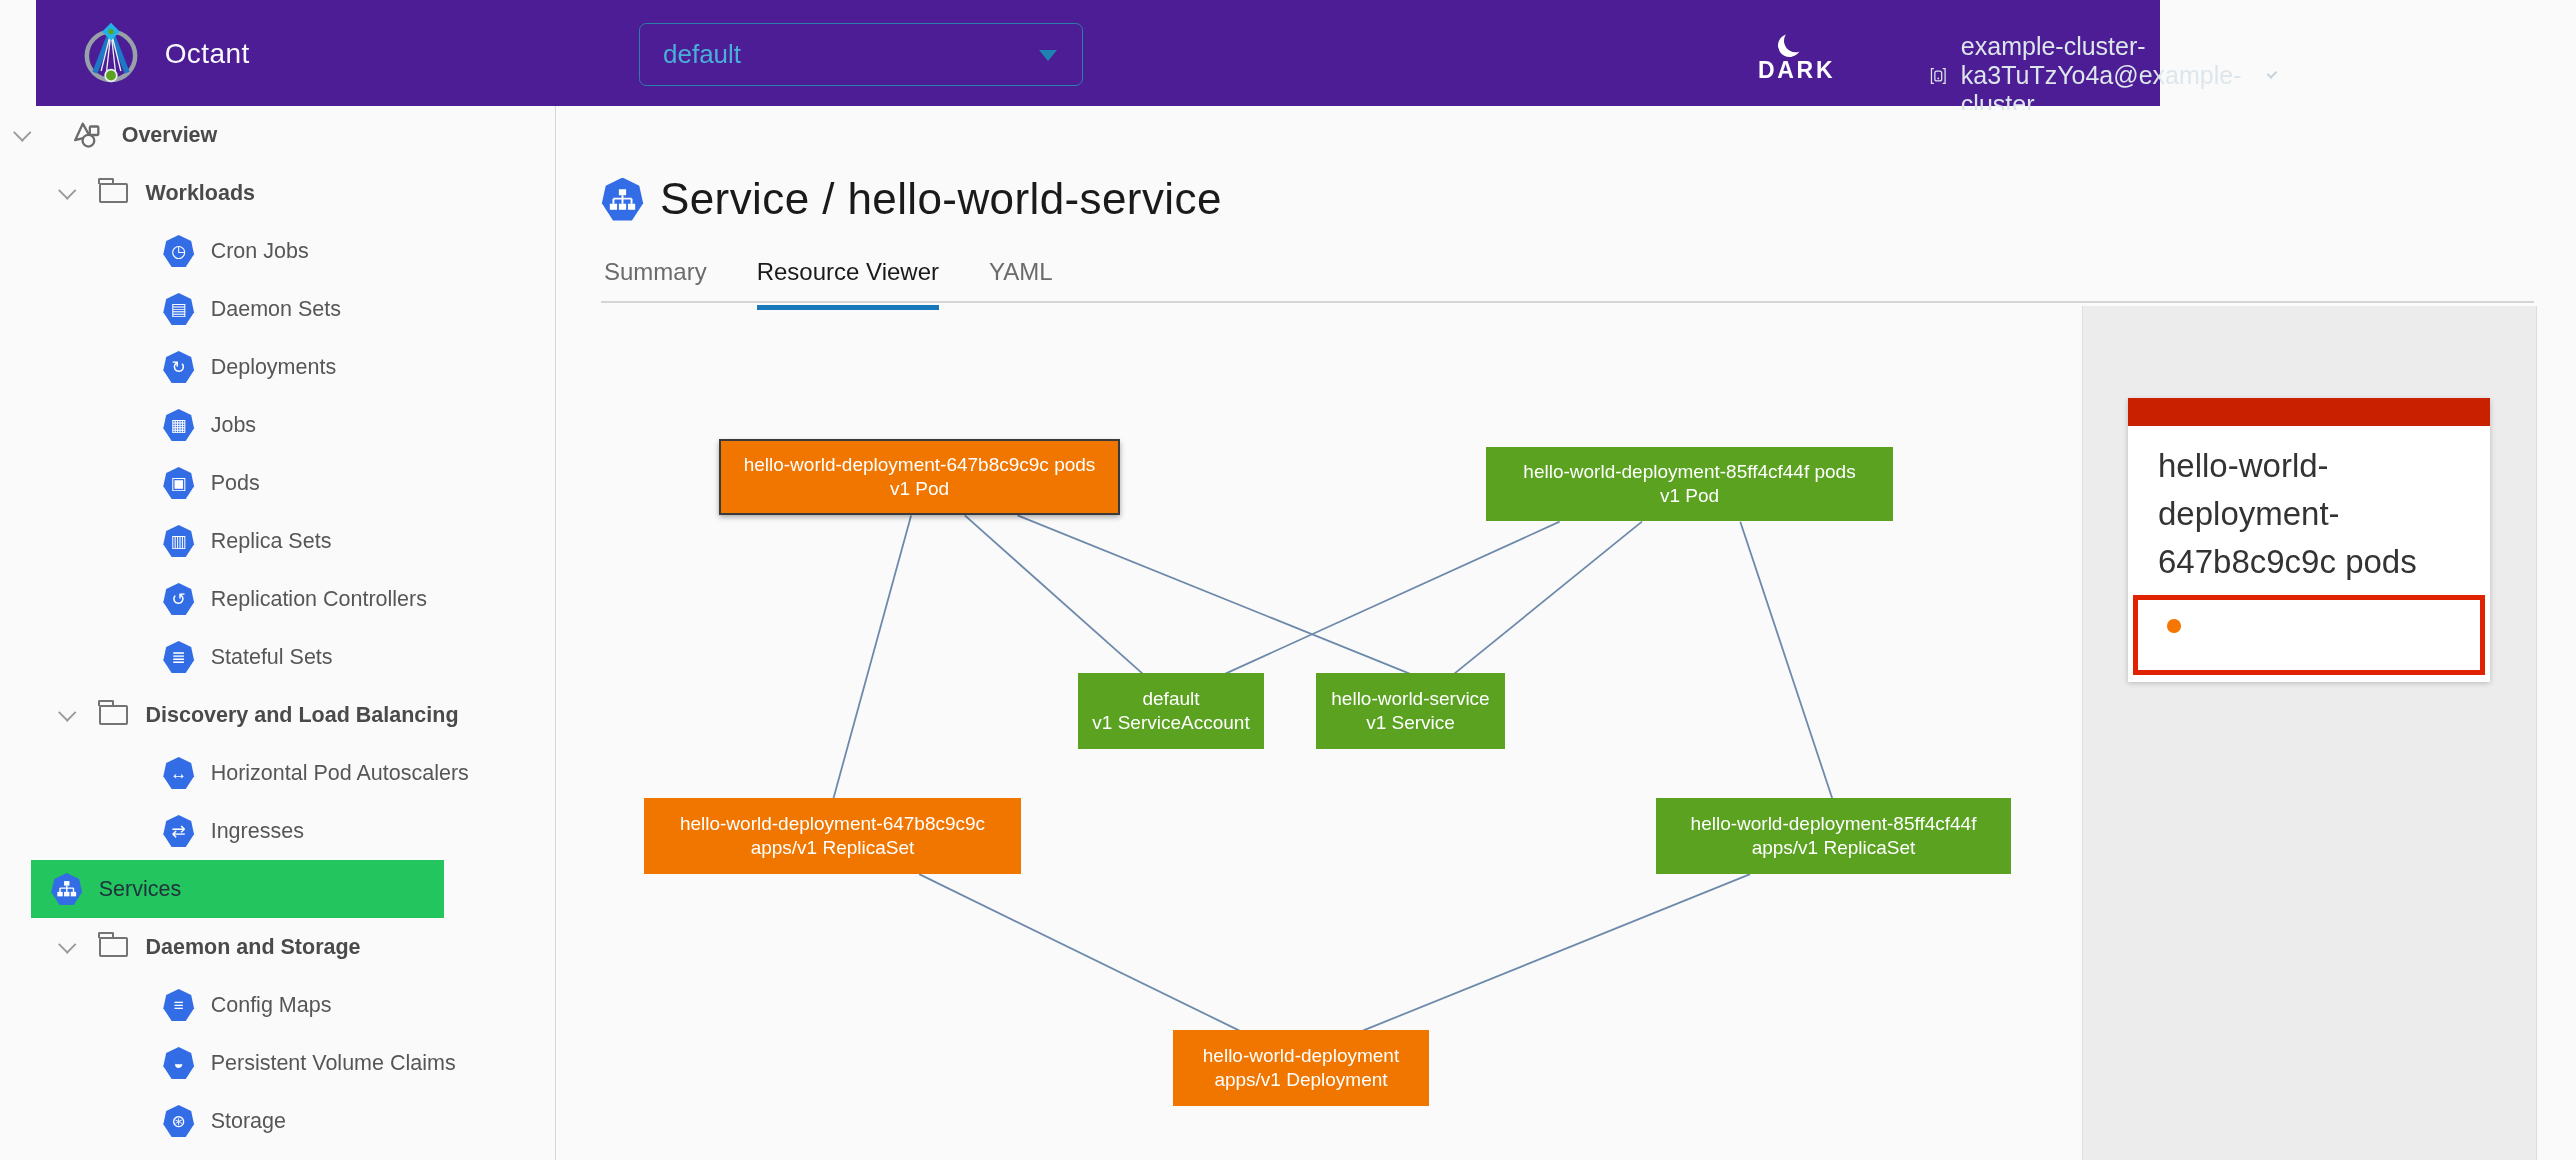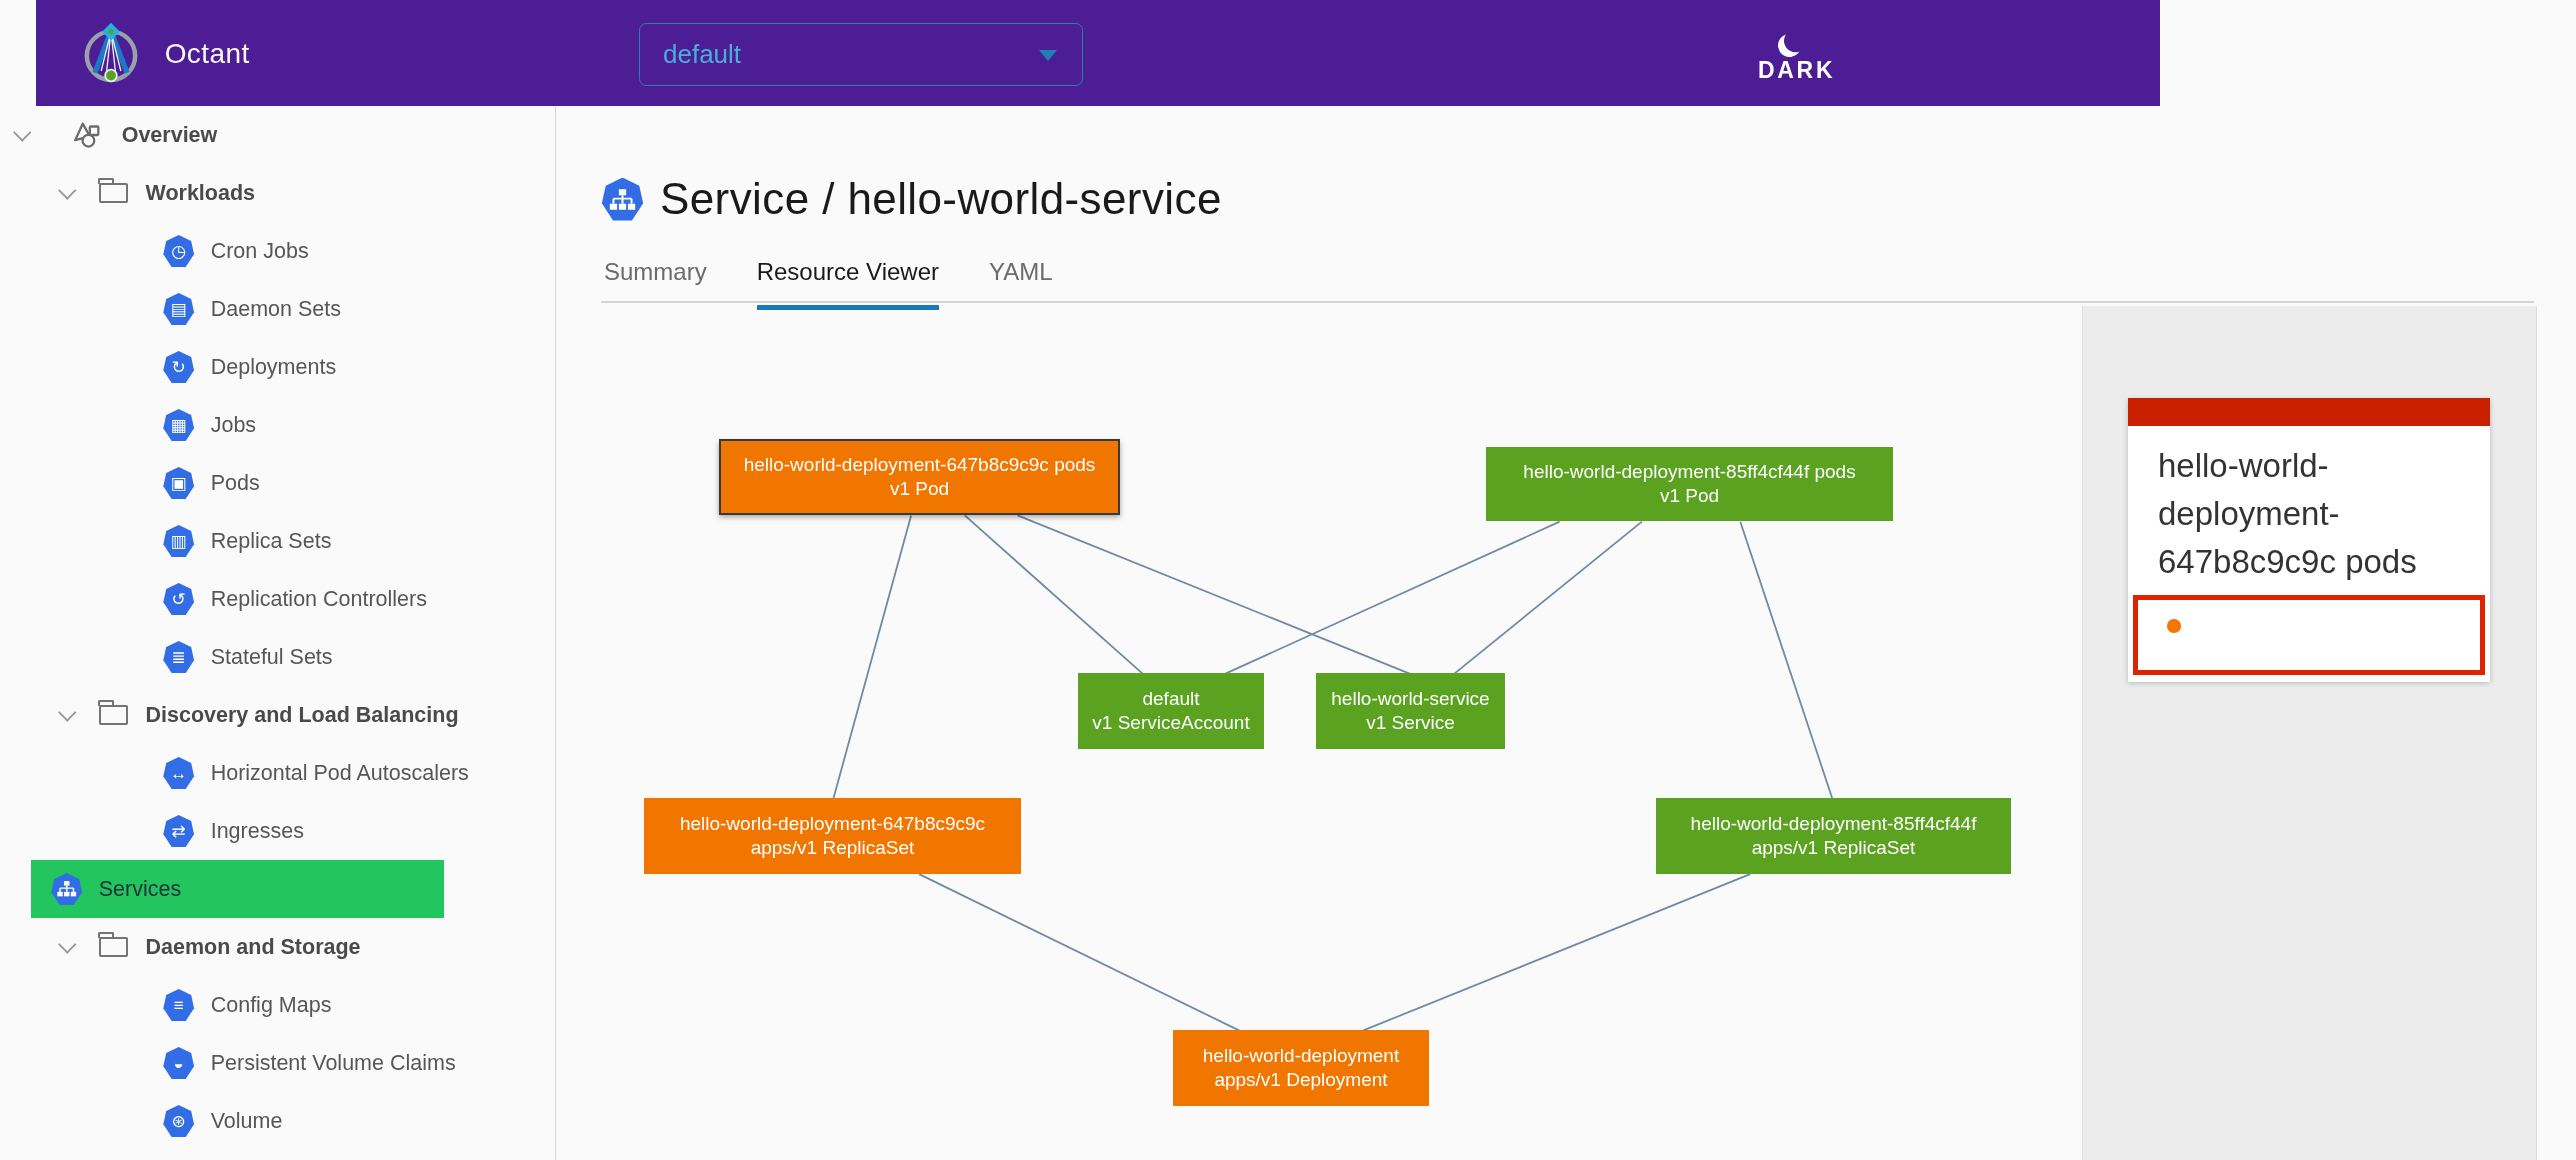--- a/index.html
+++ b/index.html
@@ -103,20 +103,30 @@
     <span class="ns-value">default</span>
     <span class="ns-caret"></span>
   </div>
 
 
   <div class="theme-btn">
     <span class="moon"></span>
     <span class="theme-label">DARK</span>
   </div>
 
+  <div class="cluster">
+    <svg class="cluster-icon" viewBox="0 0 34 36">
+      <path d="M8 3 H3 V33 H8" fill="none" stroke="#dde6eb" stroke-width="2.6"></path>
+      <path d="M26 3 H31 V33 H26" fill="none" stroke="#dde6eb" stroke-width="2.6"></path>
+      <rect x="10" y="8" width="14" height="20" rx="4" fill="none" stroke="#dde6eb" stroke-width="2.6"></rect>
+      <circle cx="17" cy="23" r="1.8" fill="#dde6eb"></circle>
+    </svg>
+    <span class="cluster-label">example-cluster-ka3TuTzYo4a@example-cluster</span>
+    <span class="chev"></span>
+  </div>
 </div>
 
 <div class="sidebar">
 
   <div class="srow l0">
     <span class="chev-g"></span>
     <svg class="ovicon" viewBox="0 0 36 36">
       <path d="M13.5 6 L21 19.5 L5.5 23.5 Z" fill="none" stroke="#6b6b6b" stroke-width="2.4" stroke-linejoin="round"></path>
       <circle cx="19.5" cy="24" r="6.2" fill="#fafafa" stroke="#6b6b6b" stroke-width="2.4"></circle>
       <rect x="21" y="9" width="9" height="9" rx="1" fill="none" stroke="#6b6b6b" stroke-width="2.4"></rect>
@@ -225,21 +235,21 @@
   <div class="srow l2">
     <span class="hept">
         <span class="g">◒</span>
       </span>
     <span class="lbl">Persistent Volume Claims</span>
   </div>
   <div class="srow l2">
     <span class="hept">
         <span class="g">⊛</span>
       </span>
-    <span class="lbl">Volume</span>
+    <span class="lbl">Storage</span>
   </div>
 </div>
 
 <div class="main">
 
   <div class="title-row">
     <span class="title-icon">
       <svg viewBox="0 0 24 24">
         <rect x="9" y="3.5" width="6" height="5" fill="#fff"></rect>
         <path d="M12 8.5 V11.3 M4.5 11.3 H19.5 M4.5 11.3 V15.5 M12 11.3 V15.5 M19.5 11.3 V15.5" stroke="#fff" stroke-width="1.6" fill="none"></path>

